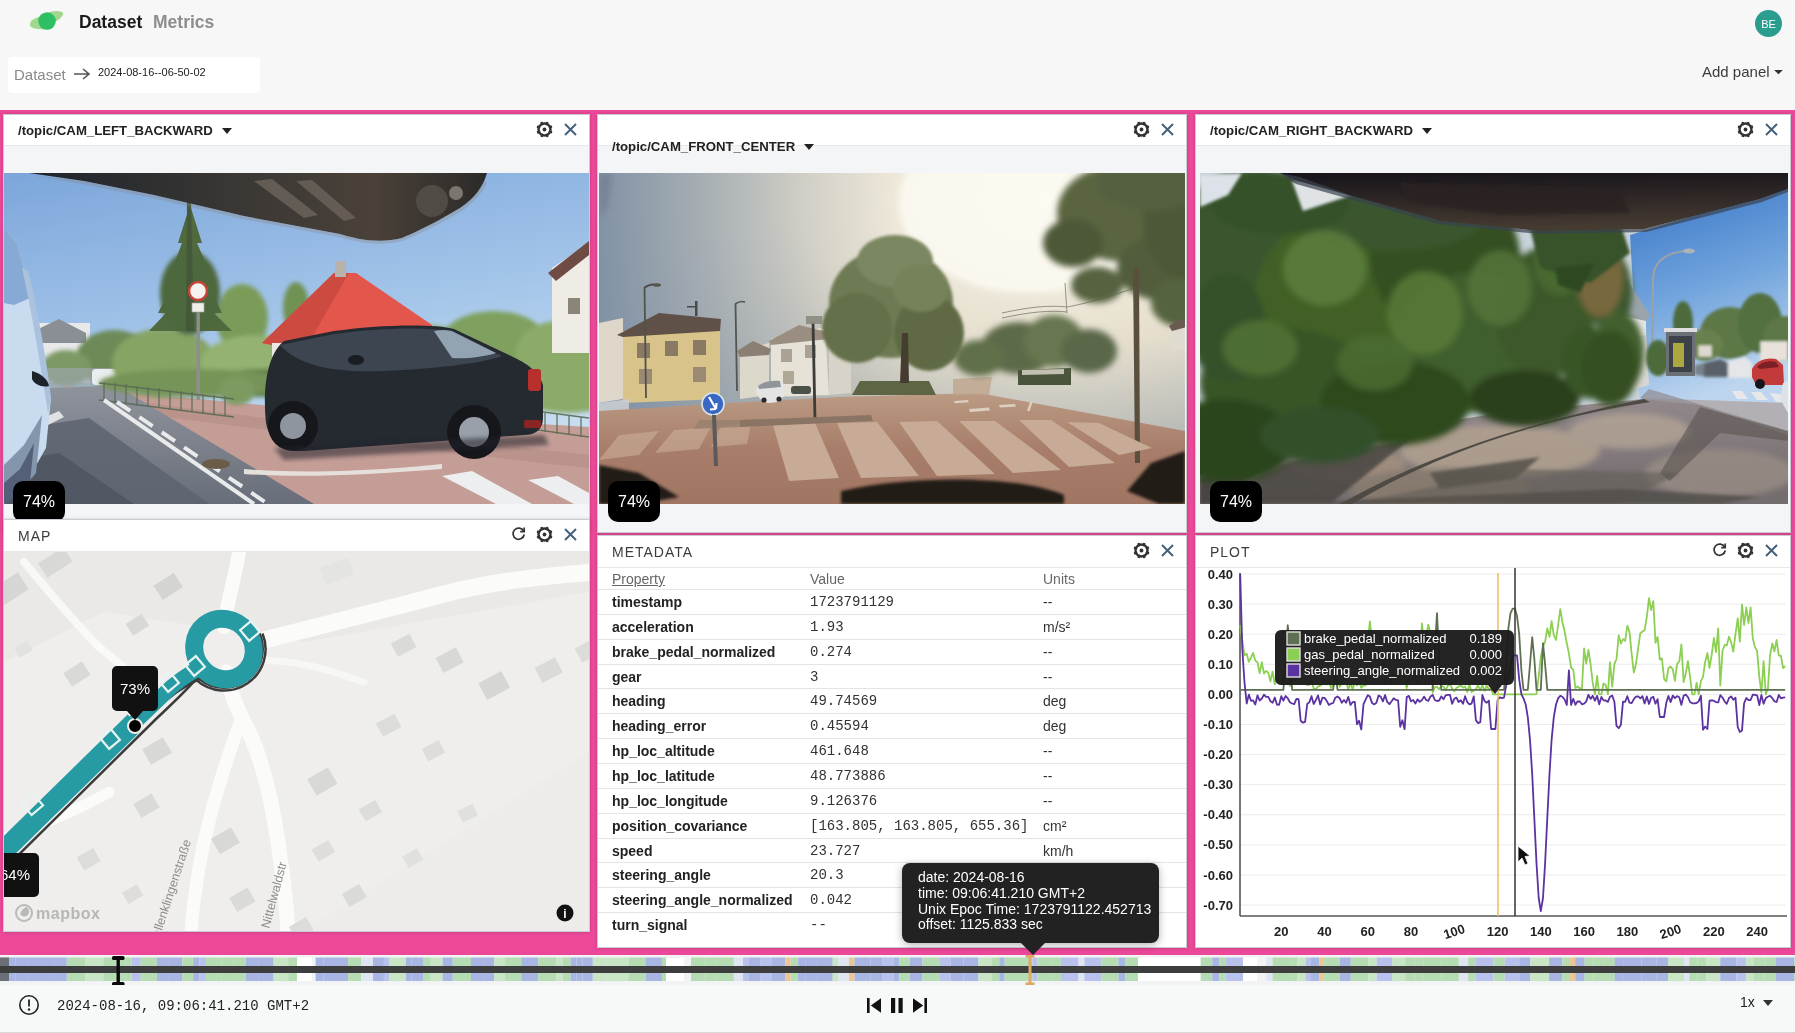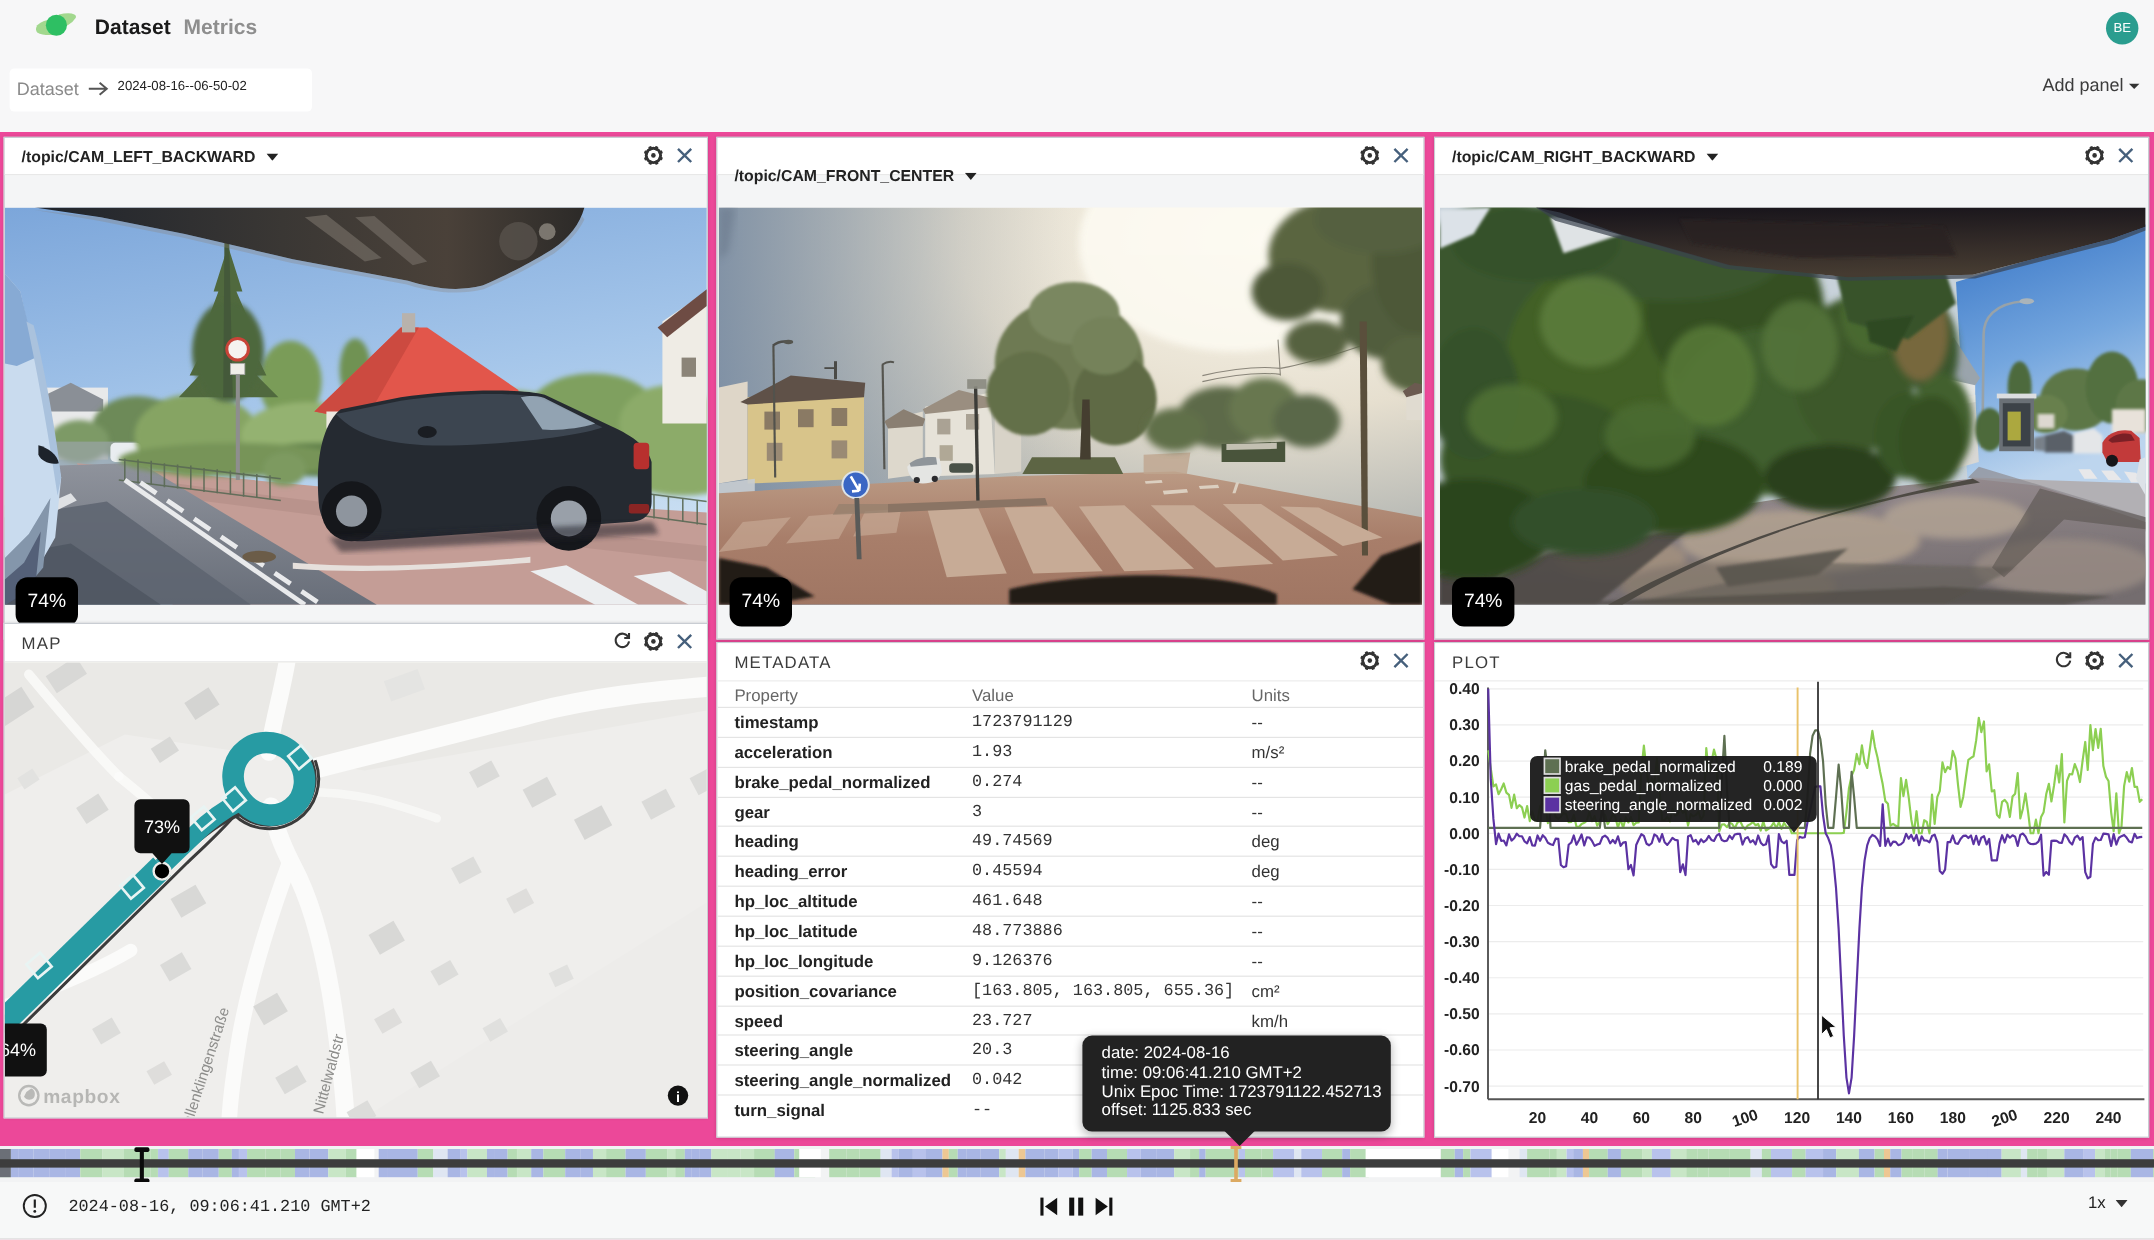--- a/index.html
+++ b/index.html
@@ -701,21 +701,21 @@
                 <circle r="1.9" fill="#333"></circle>
               </g>
             </svg>
             <svg width="17" height="17" viewBox="0 0 17 17">
               <path d="M3 3 l11 11 M14 3 L3 14" stroke="#46607c" stroke-width="2" fill="none"></path>
             </svg>
           </div>
       </div>
       <div class="abs" style="left:0;top:32px;right:0;bottom:0;background:#fff;" id="meta">
         <div class="mrow mhead" style="top:0px;">
-            <span class="mc1" style="font-weight:400;color:#666;">Property</span>
+            <span class="mc1" style="font-weight:400;color:#666;text-decoration:underline;">Property</span>
             <span class="mc2" style="font-family:'Liberation Sans',sans-serif;color:#666;">Value</span>
             <span class="mc3" style="color:#666;">Units</span>
           </div>
         <div class="abs" style="left:304px;top:295px;width:257px;height:80px;background:#222;border-radius:8px;z-index:5;box-shadow:0 2px 8px rgba(0,0,0,.3);">
           <div style="position:absolute;left:16px;top:7px;font-size:14px;color:#fff;line-height:15.8px;">date: 2024-08-16<br>time: 09:06:41.210 GMT+2<br>Unix Epoc Time: 1723791122.452713<br>offset: 1125.833 sec</div>
           <svg style="position:absolute;left:118px;top:79px;" width="26" height="13" viewBox="0 0 26 13">
               <path d="M0 0 h26 l-13 13z" fill="#222"></path>
             </svg>
         </div>
       <div class="msep" style="top:21.0px"></div>

